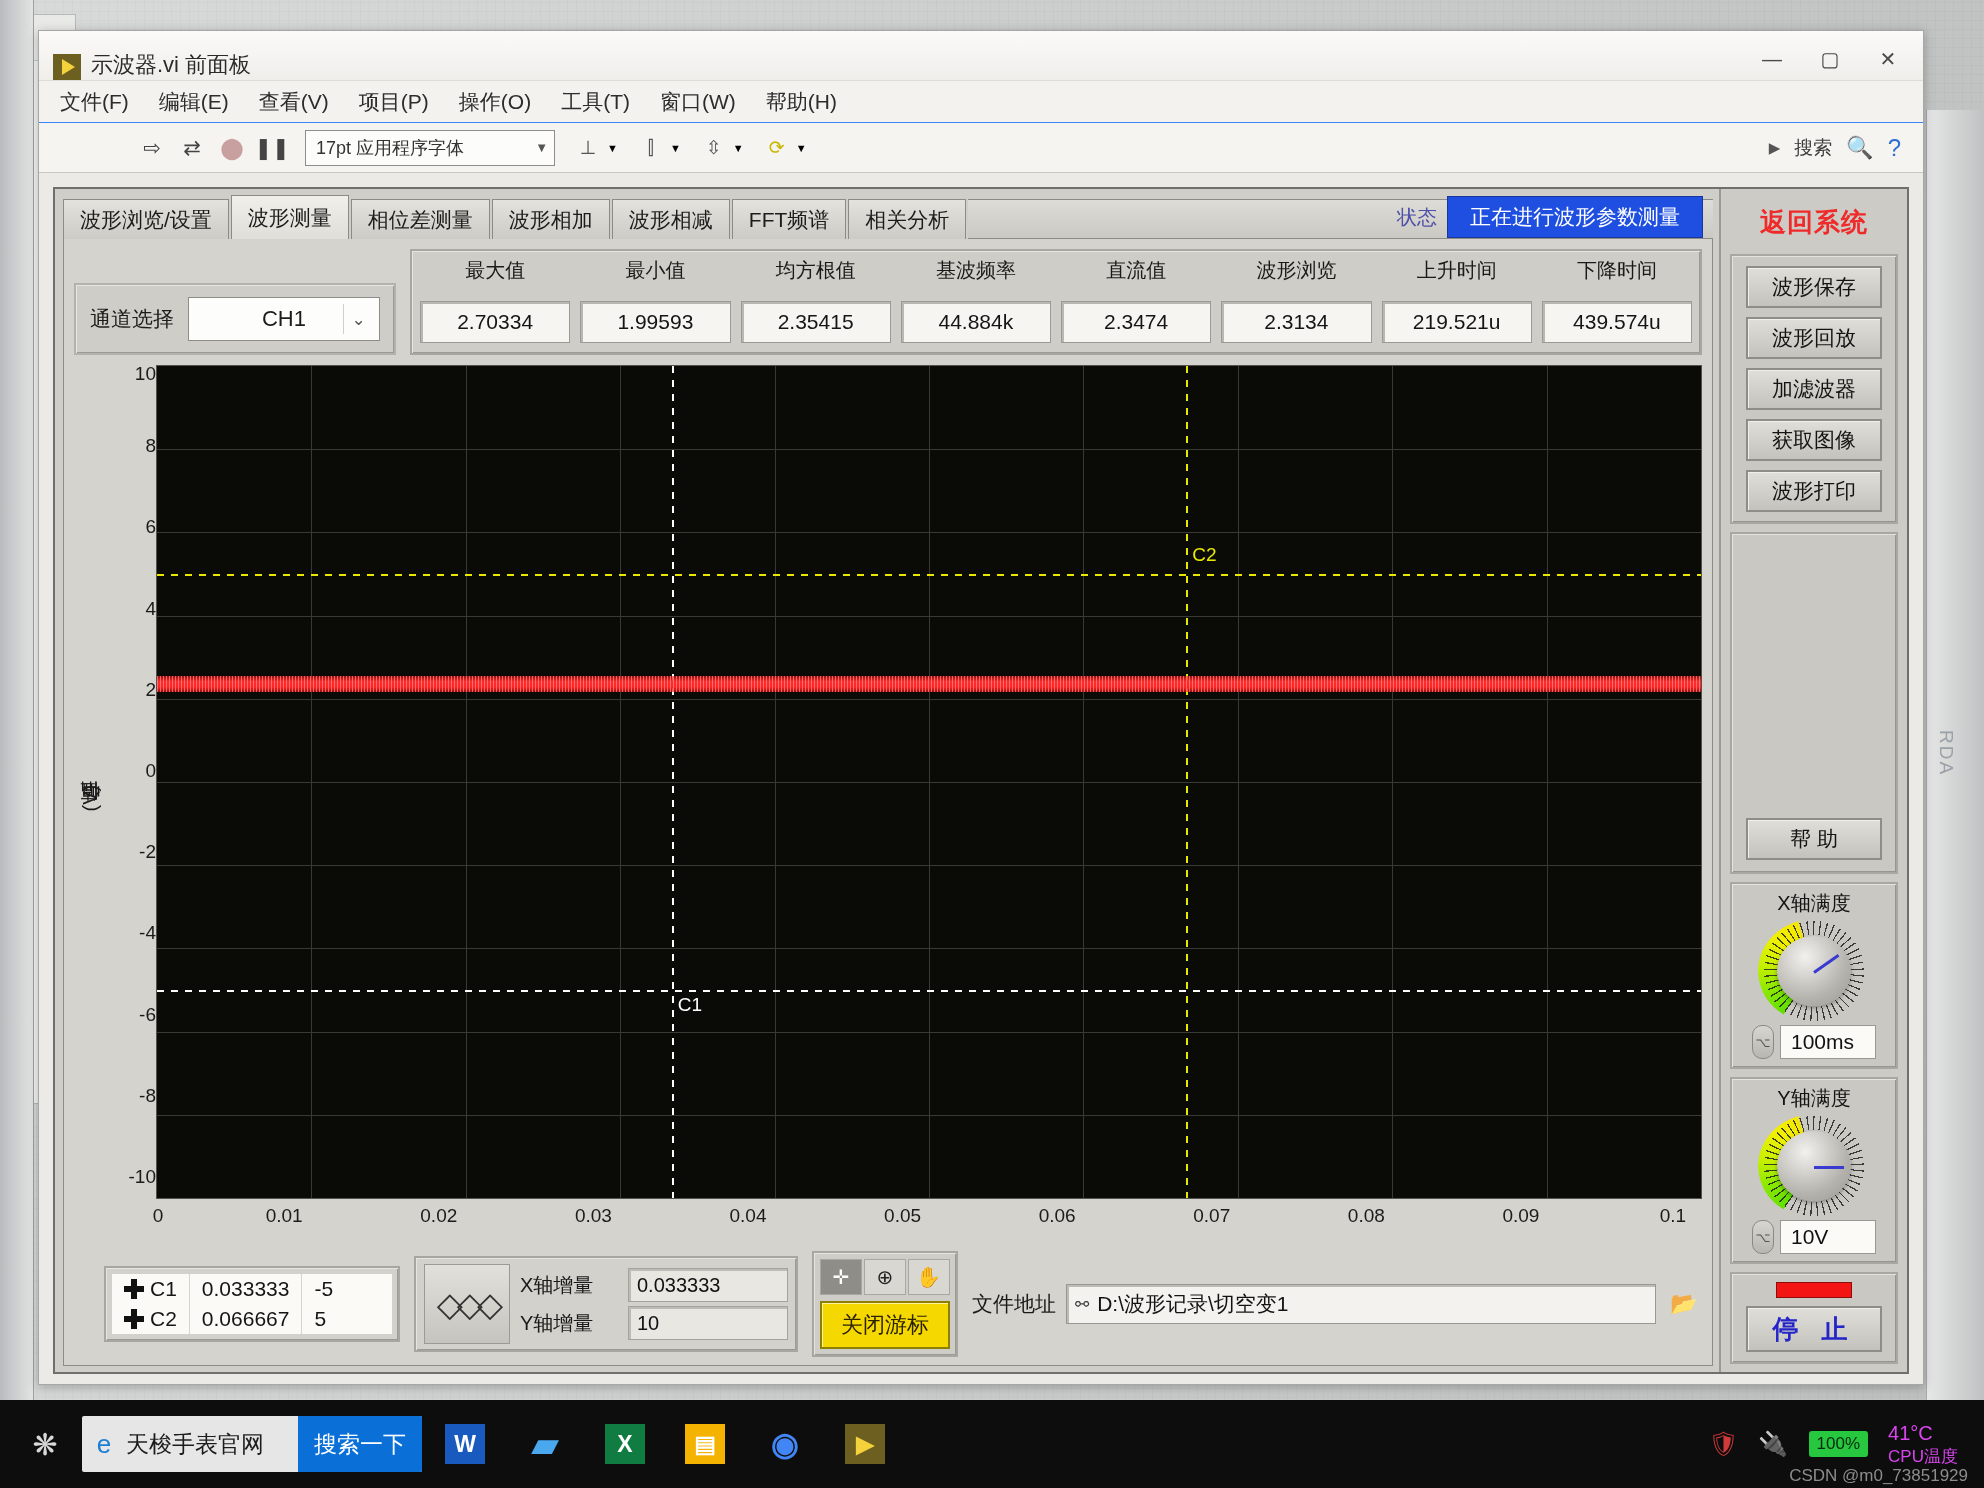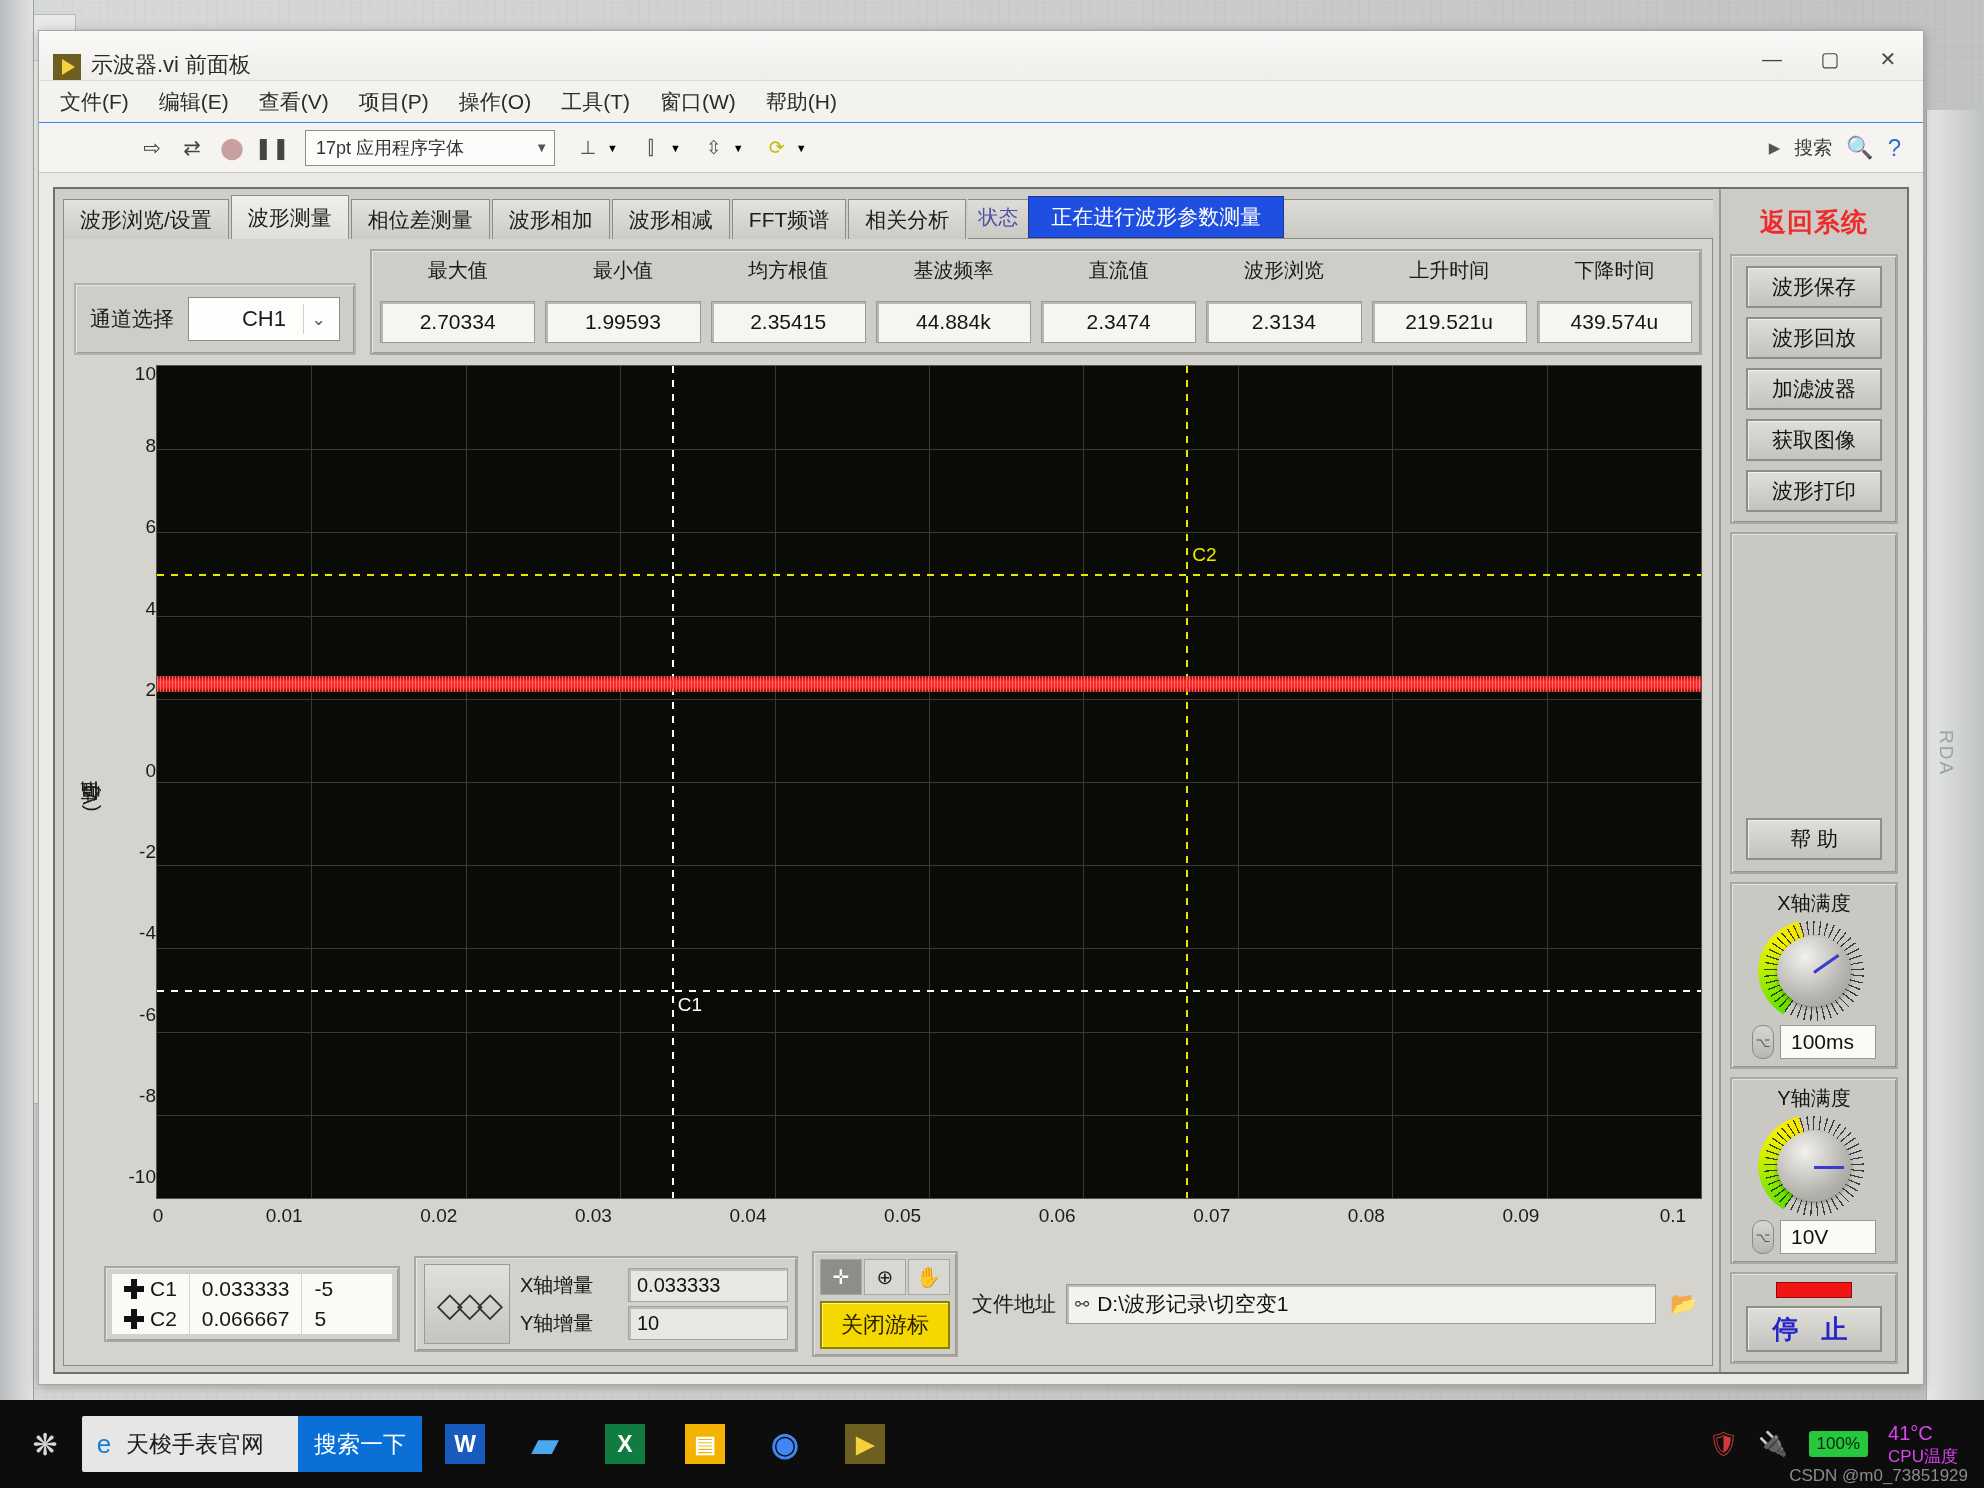--- a/index.html
+++ b/index.html
@@ -134,21 +134,21 @@
     display: flex; flex-direction: column; padding: 10px 10px 6px 10px;
   }
   .meas-row { display: flex; align-items: flex-end; gap: 14px; }
   .chan-box {
     border: 2px solid #b4b2ac; background: #cecdc7;
     padding: 12px 14px; display: flex; align-items: center; gap: 14px;
     box-shadow: inset 1px 1px 0 #e6e5e0, inset -1px -1px 0 #9b9a95;
   }
   .chan-label { font-size: 21px; color: #1c1c1c; }
   .chan-select {
-    width: 152px; height: 44px; background: #fdfdfb; border: 1px solid #8e8d89;
+    width: 192px; height: 44px; background: #fdfdfb; border: 1px solid #8e8d89;
     display: flex; align-items: center; justify-content: center; position: relative;
     font-size: 22px; color: #1c1c1c;
   }
   .chan-select .arrow {
     position: absolute; right: 6px; top: 6px; width: 30px; height: 30px;
     display:flex; align-items:center; justify-content:center;
     font-size: 17px; color: #555; border-left: 1px solid #cfcec9;
   }
   .meas-panel {
     flex: 1; border: 2px solid #a8a6a1; background: #cecdc7; padding: 6px 8px 10px 8px;
@@ -432,21 +432,21 @@
 
       <div class="tabstrip">
         <div class="tab">波形浏览/设置</div>
         <div class="tab active">波形测量</div>
         <div class="tab">相位差测量</div>
         <div class="tab">波形相加</div>
         <div class="tab">波形相减</div>
         <div class="tab">FFT频谱</div>
         <div class="tab">相关分析</div>
         <div class="tab-filler">
-          <div class="status-wrap" style="justify-content:flex-start;height:100%;">
+          <div class="status-wrap" style="justify-content:flex-end;height:100%;">
             <span class="status-label">状态</span>
             <span class="status-banner">正在进行波形参数测量</span>
           </div>
         </div>
       </div>
 
       <div class="tabbody">
 
         <div class="meas-row">
           <div class="chan-box">

